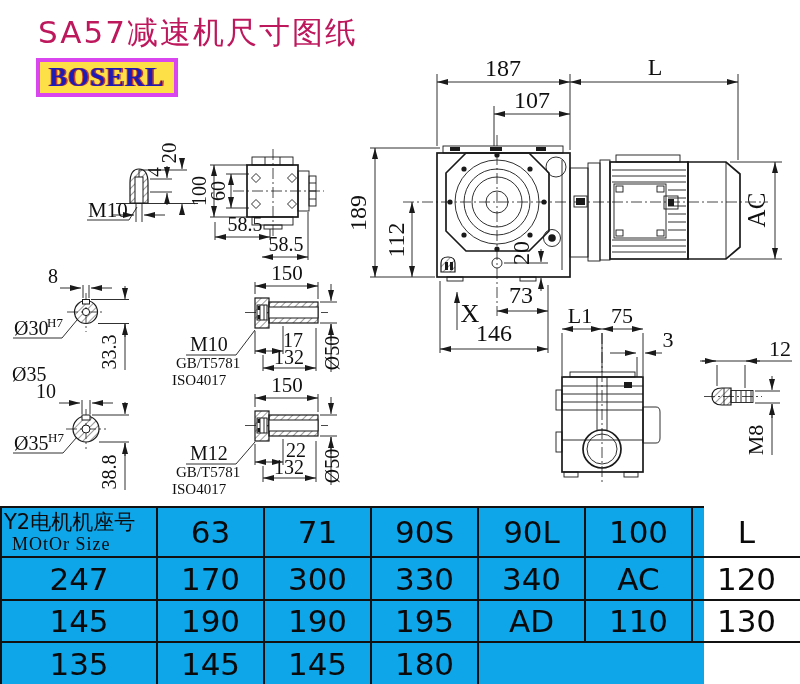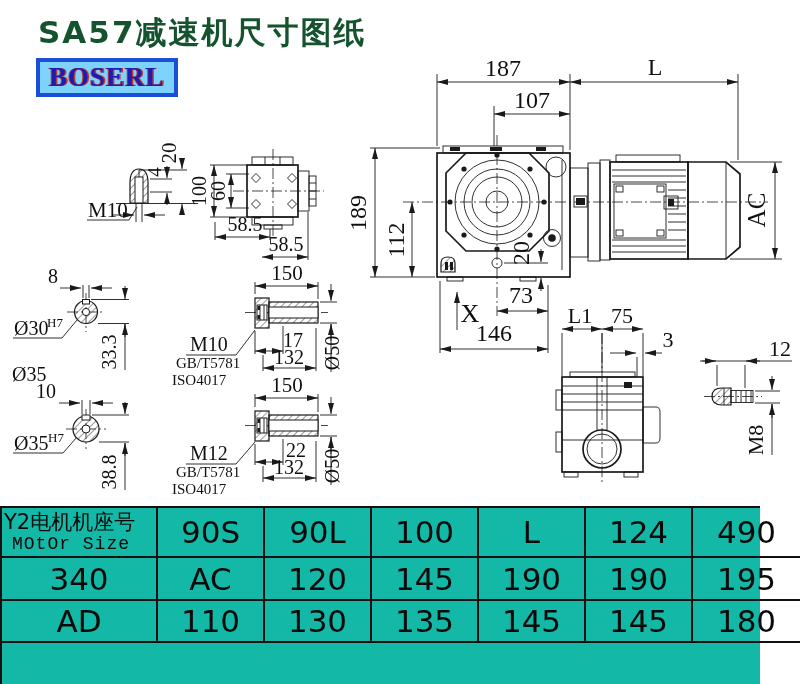--- a/index.html
+++ b/index.html
@@ -1,42 +1,42 @@
 <!DOCTYPE html>
 <html><head>
 <meta charset="utf-8">
 <style>
   html,body{margin:0;padding:0;background:#fff;}
   .stage{position:relative;width:800px;height:684px;background:#fff;overflow:hidden;
          font-family:"Liberation Sans",sans-serif;}
   .title{position:absolute;left:38px;top:12px;font-family:"DejaVu Sans",sans-serif;
-         font-weight:bold;font-size:31px;color:#14532d;letter-spacing:2px;white-space:nowrap;text-align:right;}
-  .logo{position:absolute;left:36px;top:58px;border:4px solid #1d4ed8;background:#7dd3fc;
+         font-weight:normal;font-size:31px;color:#be185d;letter-spacing:2px;white-space:nowrap;text-align:right;}
+  .logo{position:absolute;left:36px;top:58px;border:4px solid #d946ef;background:#fde047;
         padding:0 9px;height:31px;line-height:30px;font-family:"Liberation Serif",serif;
         font-weight:bold;font-size:27px;color:#1d1db5;letter-spacing:1px;
         text-shadow:1.5px 0 #c23b2e,-1px 0 #c23b2e;}
   svg{position:absolute;left:0;top:0;}
   svg text{fill:#101010;font-family:"Liberation Serif",serif;}
   .o{stroke:#1a1a1a;stroke-width:1.7;fill:none;}
   .t{stroke:#1a1a1a;stroke-width:0.9;fill:none;}
   .d{stroke:#1a1a1a;stroke-width:0.9;fill:none;}
   .cl{stroke:#1a1a1a;stroke-width:0.8;stroke-dasharray:11 3 2 3;fill:none;}
   .dk{fill:#1a1a1a;stroke:none;}
   .ha{fill:url(#h);stroke:#1a1a1a;stroke-width:1.2;}
   .wh{fill:#fff;stroke:#1a1a1a;stroke-width:1;}
-  .tbl{position:absolute;left:0;top:506px;width:760px;height:178px;display:grid;
+  .tbl{position:absolute;left:0;top:506px;width:704px;height:178px;display:grid;
        grid-template-columns:156px 107px 107px 107px 107px 107px 109px;
        grid-template-rows:50px 43px 42px 43px;box-sizing:border-box;
-       border-top:2px solid #111;border-left:2px solid #111;background:#14b8a6;}
+       border-top:2px solid #111;border-left:2px solid #111;background:#0ea5e9;}
   .tc{border-right:2px solid #111;border-bottom:2px solid #111;display:flex;
       align-items:center;justify-content:center;font-family:"DejaVu Sans",sans-serif;
       font-size:31px;color:#0a0a0a;box-sizing:border-box;overflow:hidden;}
   .tc.head1{flex-direction:column;align-items:flex-start;justify-content:center;padding-left:2px;}
   .tc .cn{font-size:21px;line-height:23px;}
-  .tc .en{font-family:Liberation Mono, monospace;font-size:18px;line-height:20px;letter-spacing:1px;padding-left:8px;}
+  .tc .en{font-family:Liberation Serif, serif;font-size:18px;line-height:20px;letter-spacing:1px;padding-left:8px;}
 </style>
 </head>
 <body>
 
 <div class="stage">
 
   <svg width="800" height="508" viewBox="0 0 800 508">
     <defs>
       <marker id="ar" markerWidth="12" markerHeight="8" refX="11" refY="4" orient="auto-start-reverse" markerUnits="userSpaceOnUse">
         <path d="M0,1 L11,4 L0,7 Z" fill="#1a1a1a"></path>
@@ -378,27 +378,31 @@
   </svg>
 
   <div class="title">SA57减速机尺寸图纸</div>
   <div class="logo">BOSERL</div>
 
   <div class="tbl">
     <div class="tc head1">
       <div class="cn">Y2电机机座号</div>
       <div class="en">MOtOr Size</div>
     </div>
+    <div class="tc">63</div>
+    <div class="tc">71</div>
     <div class="tc">90S</div>
     <div class="tc">90L</div>
     <div class="tc">100</div>
 
     <div class="tc">L</div>
-    <div class="tc">124</div>
-    <div class="tc">490</div>
+    <div class="tc">247</div>
+    <div class="tc">170</div>
+    <div class="tc">300</div>
+    <div class="tc">330</div>
     <div class="tc">340</div>
 
     <div class="tc">AC</div>
     <div class="tc">120</div>
     <div class="tc">145</div>
     <div class="tc">190</div>
     <div class="tc">190</div>
     <div class="tc">195</div>
 
     <div class="tc">AD</div>

